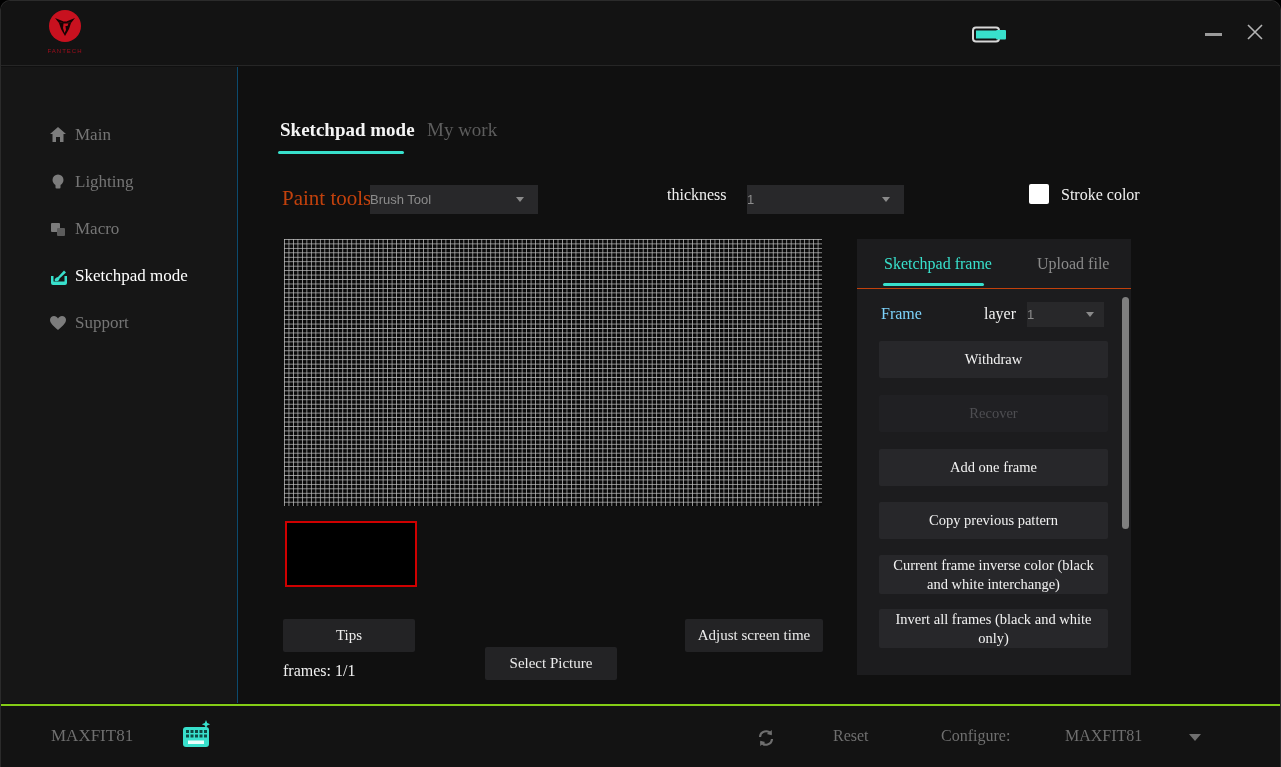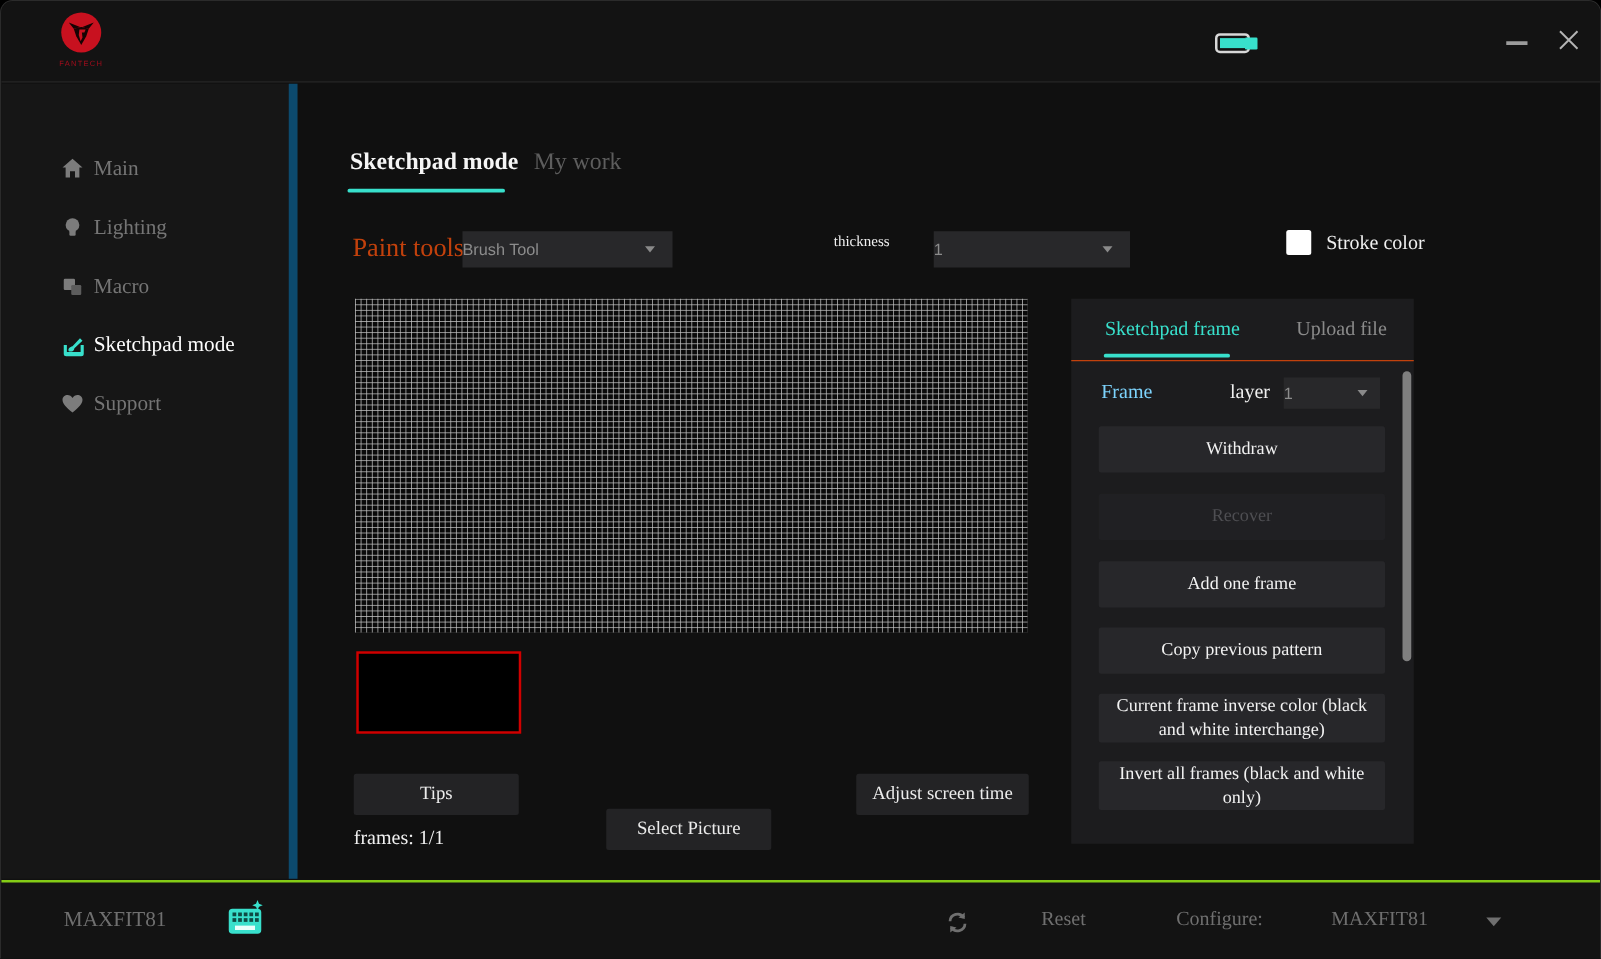--- a/index.html
+++ b/index.html
@@ -20,42 +20,42 @@
     font-family:"Liberation Sans",sans-serif; margin-top:1px; }
   .battery { position:absolute; left:971px; top:25px; }
   .win-btn { position:absolute; top:18px; width:36px; height:30px; display:flex;
     align-items:center; justify-content:center; cursor:pointer; }
   .btn-min { left:1194px; }
   .btn-close { left:1236px; }
   .min-glyph { width:17px; height:3px; background:#9b9b9b; }
 
   
   .sidebar { position:absolute; left:0; top:66px; width:237px; height:636px;
-    background:#161616; border-right:7px solid #0c4a6e; }
+    background:#161616; border-right:1px solid #0c4a6e; }
   .side-item { position:absolute; left:0; width:100%; height:34px; display:flex;
     align-items:center; cursor:pointer; }
   .side-item .s-icon { position:absolute; left:48px; width:18px; height:18px; }
   .side-item .s-label { position:absolute; left:74px; font-size:17px; color:#757575; }
   .side-item.active .s-label { color:#ffffff; }
 
   
   .content { position:absolute; left:238px; top:66px; width:1043px; height:636px; background:#101010; }
 
   .tab-main { position:absolute; top:52px; font-size:19px; cursor:pointer; }
   .tab-main.active { left:41px; color:#f5f5f5; font-weight:bold; }
   .tab-main.inactive { left:188px; color:#5d5d5d; }
   .tab-underline { position:absolute; left:39px; top:84px; width:126px; height:3px;
     background:#38e0cc; border-radius:2px; }
 
   .ptools-label { position:absolute; left:43px; top:119px; font-size:21px; color:#c2410c; }
   .dropdown { position:absolute; background:#28282a; color:#8c8c8c; height:29px;
     display:flex; align-items:center; 
     font-family:"Liberation Sans",sans-serif; font-size:13px; cursor:pointer; }
   .dd-brush { left:131px; top:118px; width:168px; }
-  .thick-label { position:absolute; left:428px; top:119px; font-size:12px; color:#f0f0f0; }
+  .thick-label { position:absolute; left:428px; top:119px; font-size:16px; color:#f0f0f0; }
   .dd-thick { left:508px; top:118px; width:157px; }
   .caret { width:0; height:0; border-left:4px solid transparent; border-right:4px solid transparent;
     border-top:5px solid #8a8a8a; position:absolute; right:14px; top:12px; }
   .stroke-swatch { position:absolute; left:790px; top:117px; width:20px; height:20px;
     background:#ffffff; border-radius:2px; cursor:pointer; }
   .stroke-label { position:absolute; left:822px; top:119px; font-size:16px; color:#f0f0f0; }
 
   .canvas {
     position:absolute; left:45px; top:172px; width:538px; height:267px;
     background-color:#0a0a0a; cursor:crosshair;

